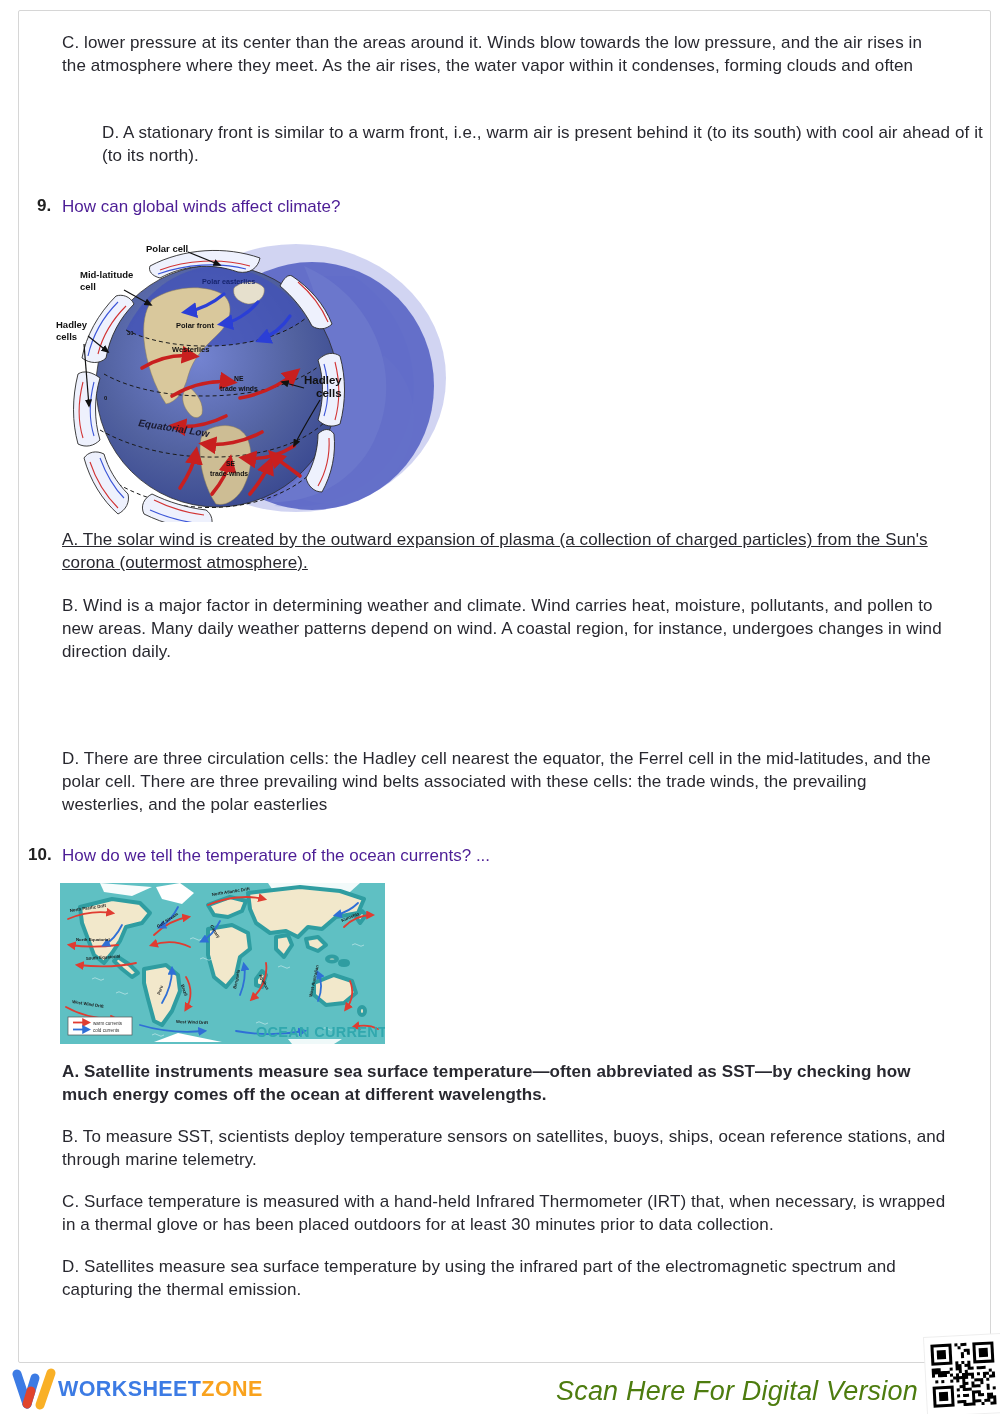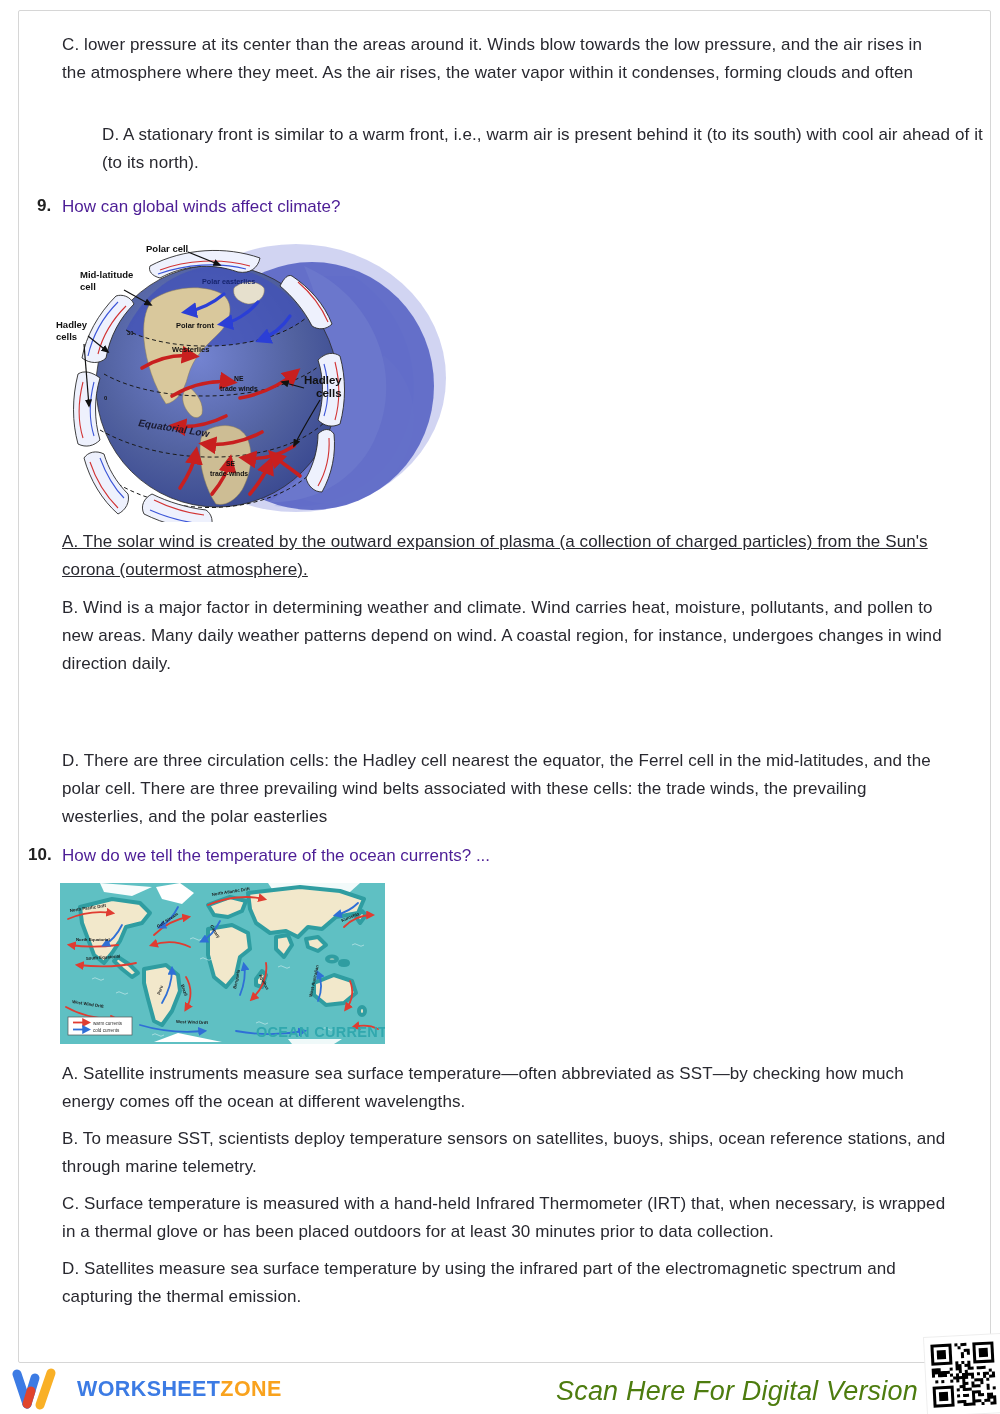--- a/index.html
+++ b/index.html
@@ -1,25 +1,25 @@
 <!DOCTYPE html>
 <html><head>
 <meta charset="utf-8">
 <style>
   html,body{margin:0;padding:0;background:#fff;}
   .page{position:relative;width:1000px;height:1414px;background:#ffffff;overflow:hidden;
         font-family:"Liberation Sans",sans-serif;color:#28282f;}
   .frame{position:absolute;left:18px;top:10px;width:971px;height:1351px;
          border:1px solid #d6d6d6;border-radius:2px;background:#fff;}
-  .p{position:absolute;left:62px;width:888px;font-size:17px;line-height:28px;
+  .p{position:absolute;left:62px;width:888px;font-size:17px;line-height:23px;
      color:#28282f;letter-spacing:.1px;}
   .qnum{position:absolute;font-size:17px;font-weight:700;color:#222;}
   .qtext{position:absolute;left:62px;width:888px;font-size:17px;color:#4c1d95;}
   .fig{position:absolute;}
-  .footer-logo{position:absolute;left:12px;top:1366px;display:flex;align-items:center;gap:19px;}
+  .footer-logo{position:absolute;left:12px;top:1366px;display:flex;align-items:center;gap:0;}
   .brand{font-weight:700;font-size:21.5px;letter-spacing:.4px;}
   .brand .b1{color:#3c7be4;}
   .brand .b2{color:#f9a21d;}
   .scan{position:absolute;left:556px;top:1376px;font-size:27px;color:#4d7c0f;
         letter-spacing:.2px;font-style:italic;}
   .qr{position:absolute;left:926px;top:1336px;width:76px;height:78px;background:#fff;
       transform:rotate(-3deg);box-shadow:0 0 0 1px #eee;}
   svg text{font-family:"Liberation Sans",sans-serif;}
 </style>
 </head>
@@ -261,21 +261,21 @@
         <path d="M13,139.5 h15" stroke="#e03c31" stroke-width="1.8" marker-end="url(#r2)" fill="none"></path>
         <path d="M13,146.5 h15" stroke="#2f6fd6" stroke-width="1.8" marker-end="url(#b2)" fill="none"></path>
         <text x="33" y="141.5" font-size="4.6" fill="#333">warm currents</text>
         <text x="33" y="148.5" font-size="4.6" fill="#333">cold currents</text>
       </g>
 
       <text x="196" y="154" font-size="14.5" font-weight="bold" fill="#31a8ae" letter-spacing="0.3">OCEAN CURRENTS</text>
     </svg>
   </div>
 
-  <div class="p" style="top:1060px;">A. Satellite instruments measure sea surface temperature—often abbreviated as SST—by checking how much energy comes off the ocean at different wavelengths.</div>
+  <div class="p" style="top:1060px;font-weight:bold;">A. Satellite instruments measure sea surface temperature—often abbreviated as SST—by checking how much energy comes off the ocean at different wavelengths.</div>
   <div class="p" style="top:1125px;">B. To measure SST, scientists deploy temperature sensors on satellites, buoys, ships, ocean reference stations, and through marine telemetry.</div>
   <div class="p" style="top:1190px;">C. Surface temperature is measured with a hand-held Infrared Thermometer (IRT) that, when necessary, is wrapped in a thermal glove or has been placed outdoors for at least 30 minutes prior to data collection.</div>
   <div class="p" style="top:1255px;">D. Satellites measure sea surface temperature by using the infrared part of the electromagnetic spectrum and capturing the thermal emission.</div>
 
   <div class="footer-logo">
     <svg width="46" height="46" viewBox="0 0 46 46">
       <path d="M5,8 L15,38" stroke="#3c7be4" stroke-width="9" stroke-linecap="round" fill="none"></path>
       <path d="M15,38 L23,12" stroke="#3c7be4" stroke-width="9" stroke-linecap="round" fill="none"></path>
       <path d="M15,38 L19,25" stroke="#e0442c" stroke-width="9" stroke-linecap="round" fill="none"></path>
       <path d="M39,7 L28,39" stroke="#f9b026" stroke-width="9" stroke-linecap="round" fill="none"></path>

